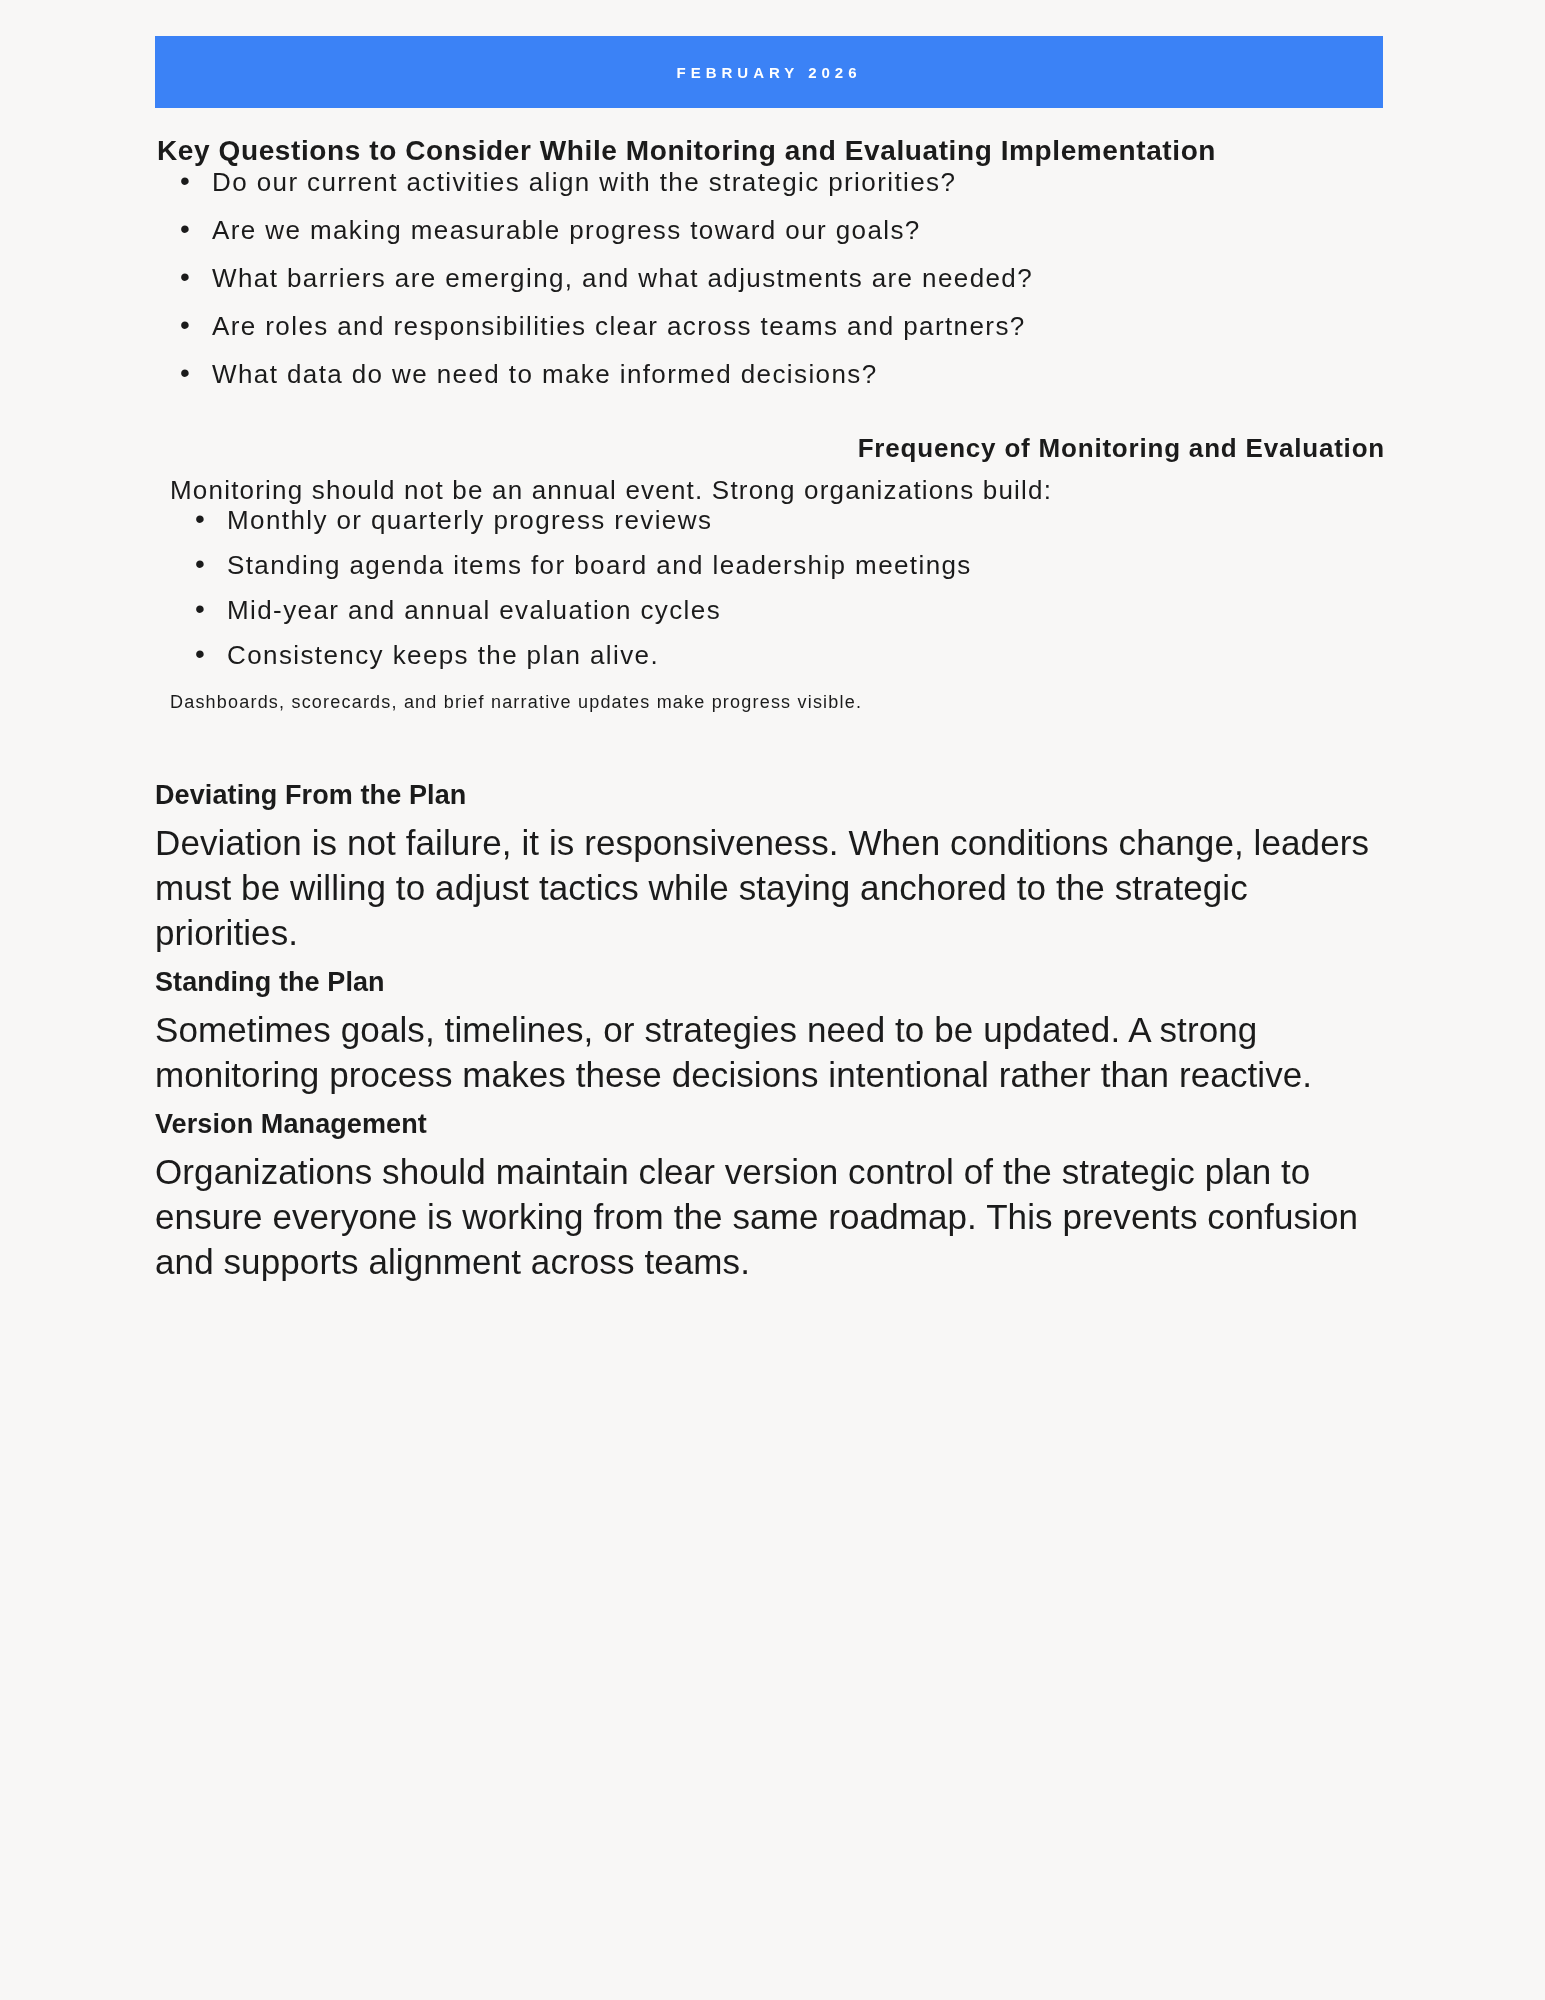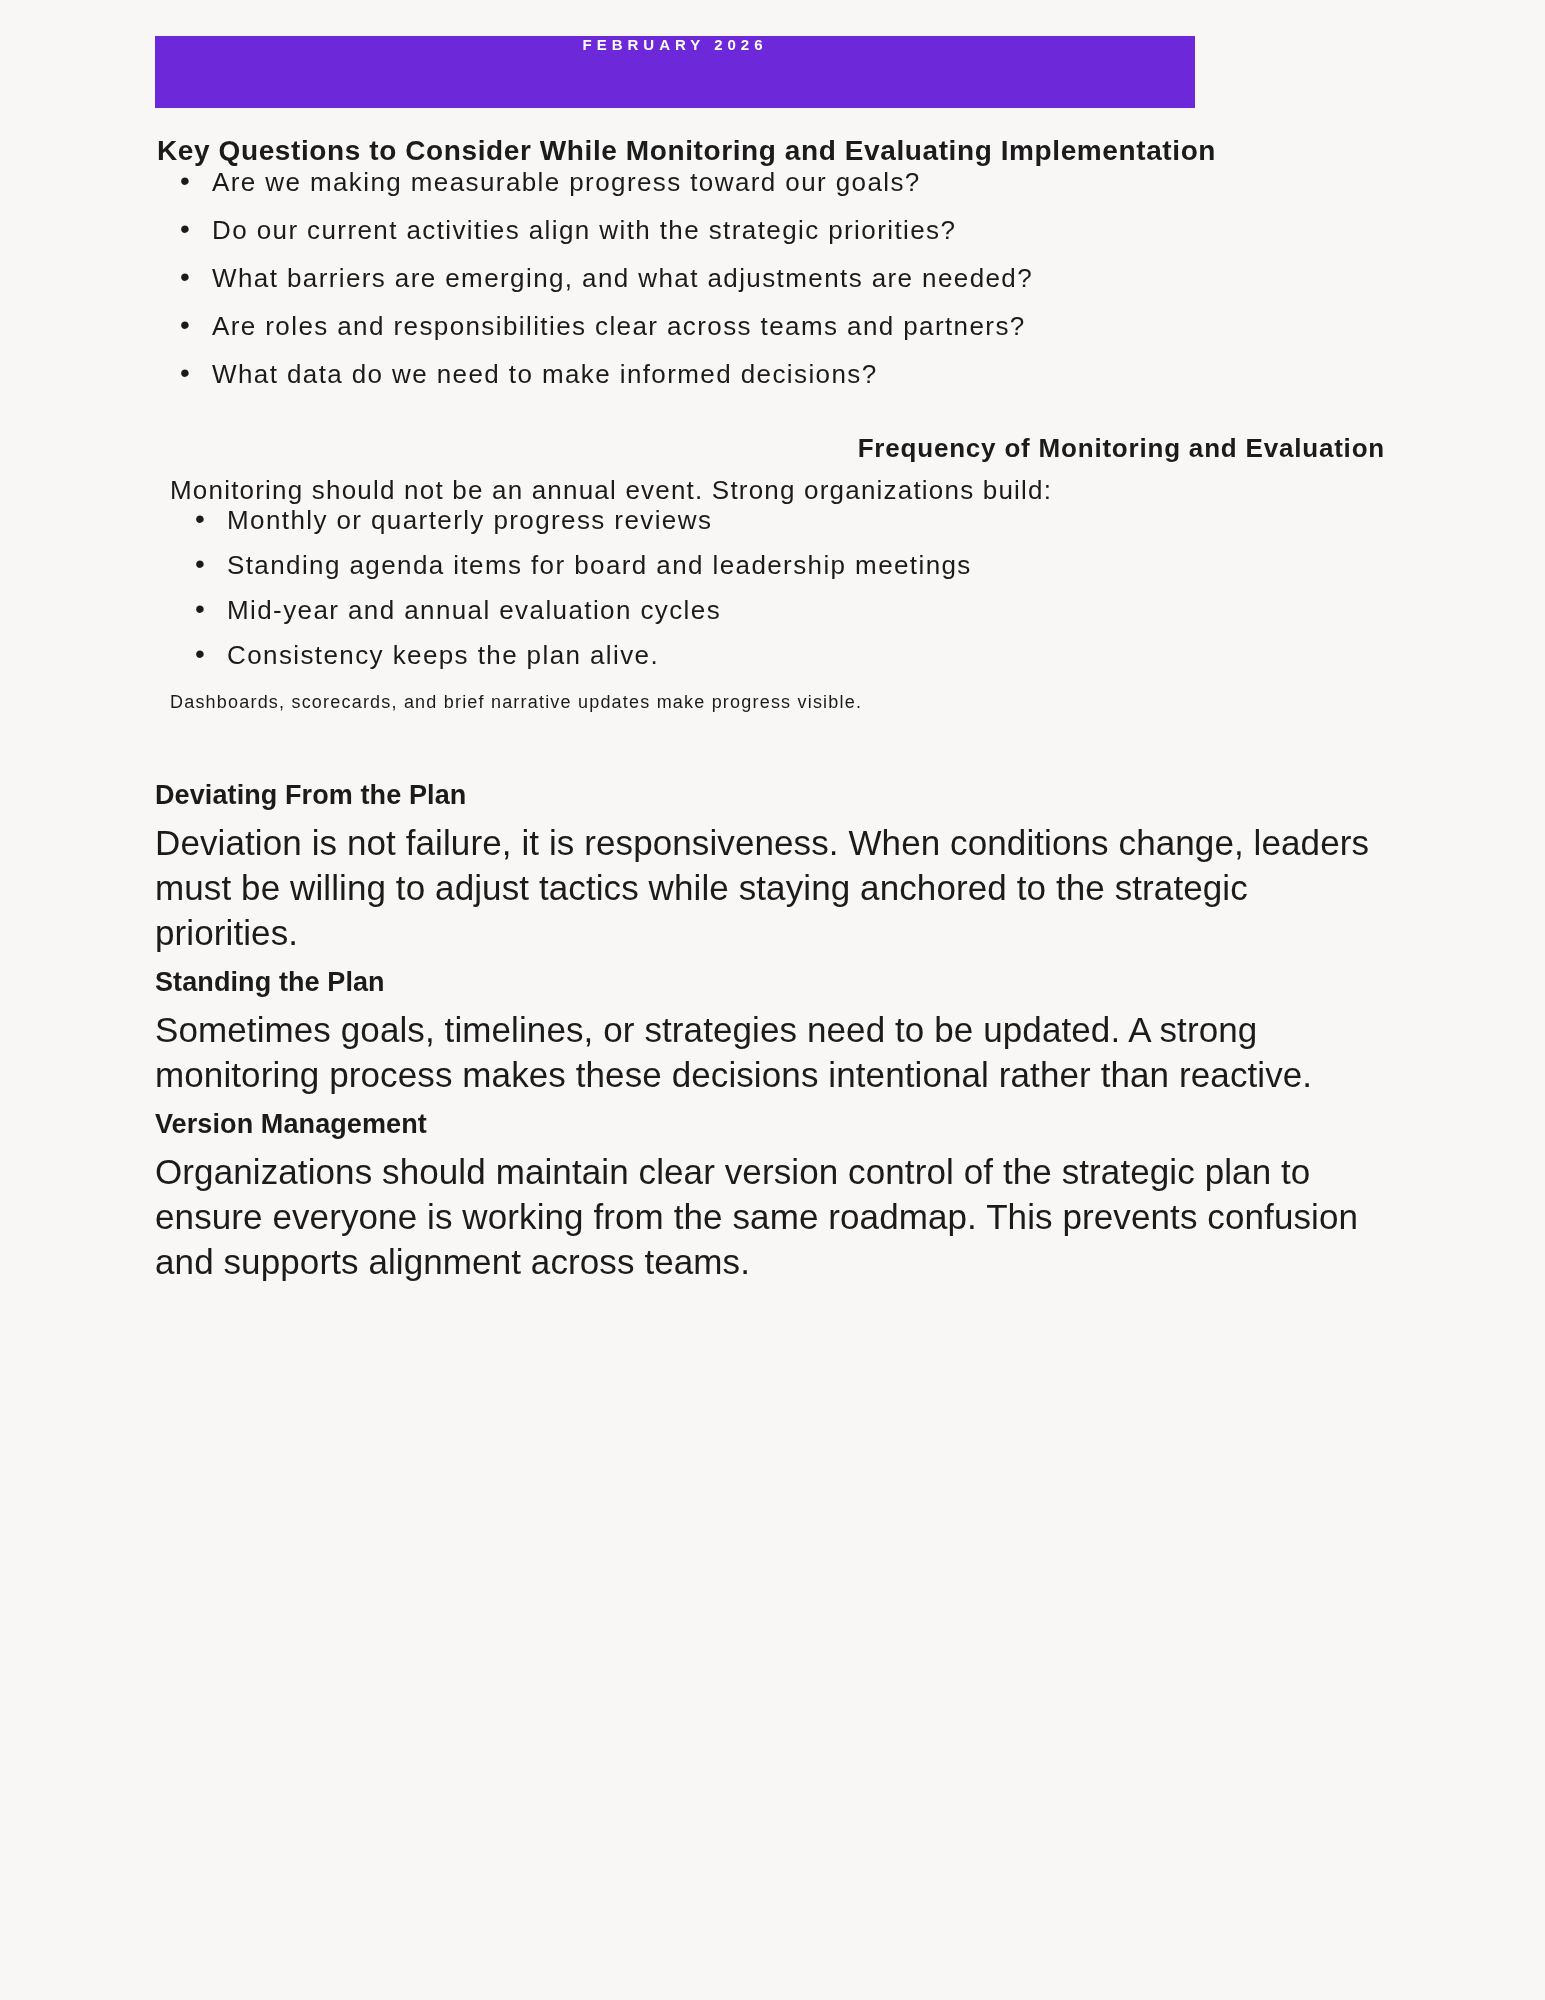--- a/index.html
+++ b/index.html
@@ -16,24 +16,25 @@
     font-family: "Liberation Sans", sans-serif;
     color: #1B1B1B;
     overflow: hidden;
     box-sizing: border-box;
   }
   .content {
     padding: 36px 160px 0 155px;
   }
   
   .banner {
-    width: 1040px;
+    width: 1228px;
     height: 72px;
-    background: #6d28d9;
+    background: #3b82f6;
     display: flex;
+    align-items: center;
     justify-content: center;
   }
   .banner span {
     color: #FFFFFF;
     font-size: 15px;
     font-weight: 700;
     letter-spacing: 5px;
   }
   
   .h1 {
@@ -117,22 +118,22 @@
 <div class="page">
   <div class="content">
 
     <header class="banner">
       <span>FEBRUARY 2026</span>
     </header>
 
     <h1 class="h1">Key Questions to Consider While Monitoring and Evaluating Implementation</h1>
 
     <ul class="blist list-1">
+      <li>Do our current activities align with the strategic priorities?</li>
       <li>Are we making measurable progress toward our goals?</li>
-      <li>Do our current activities align with the strategic priorities?</li>
       <li>What barriers are emerging, and what adjustments are needed?</li>
       <li>Are roles and responsibilities clear across teams and partners?</li>
       <li>What data do we need to make informed decisions?</li>
     </ul>
 
     <section class="sub">
       <h2 class="h2t freq-h">Frequency of Monitoring and Evaluation</h2>
       <p class="intro">Monitoring should not be an annual event. Strong organizations build:</p>
       <ul class="blist list-2">
         <li>Monthly or quarterly progress reviews</li>

